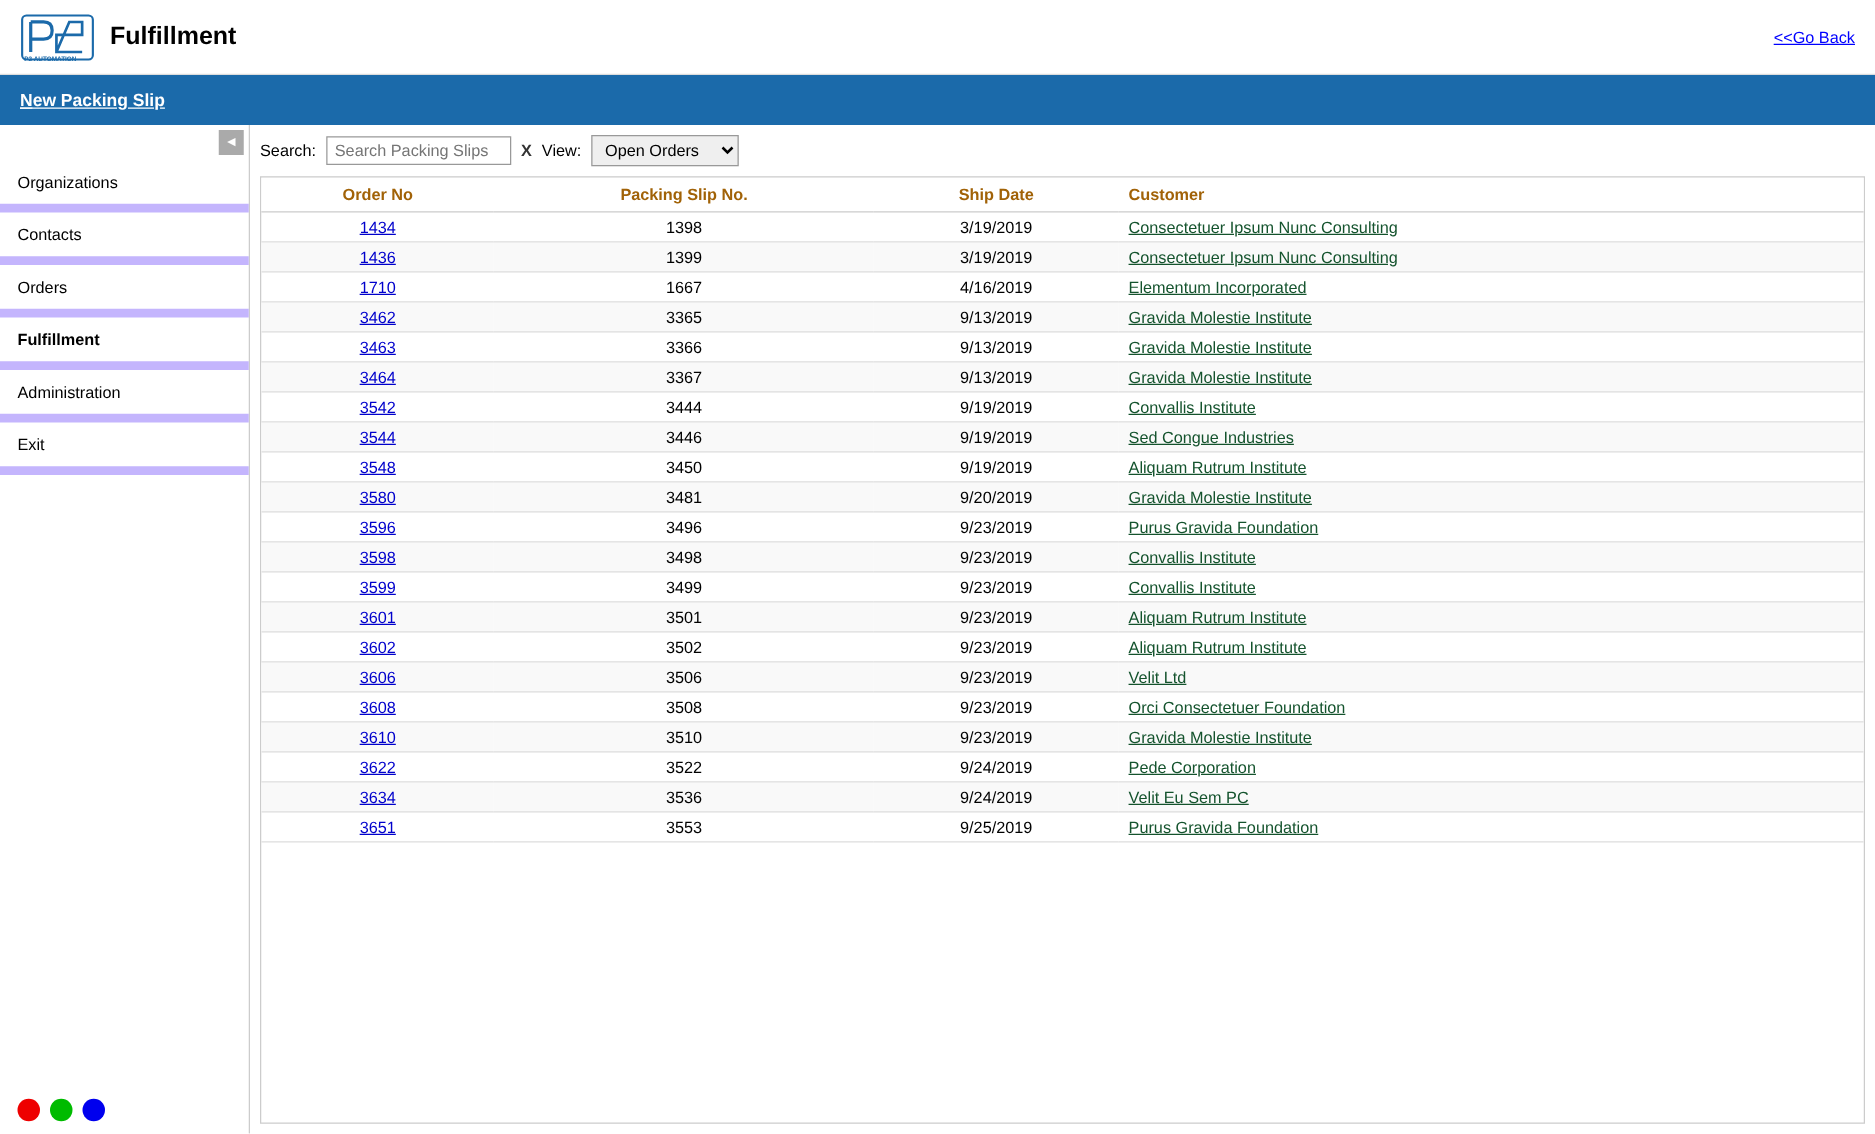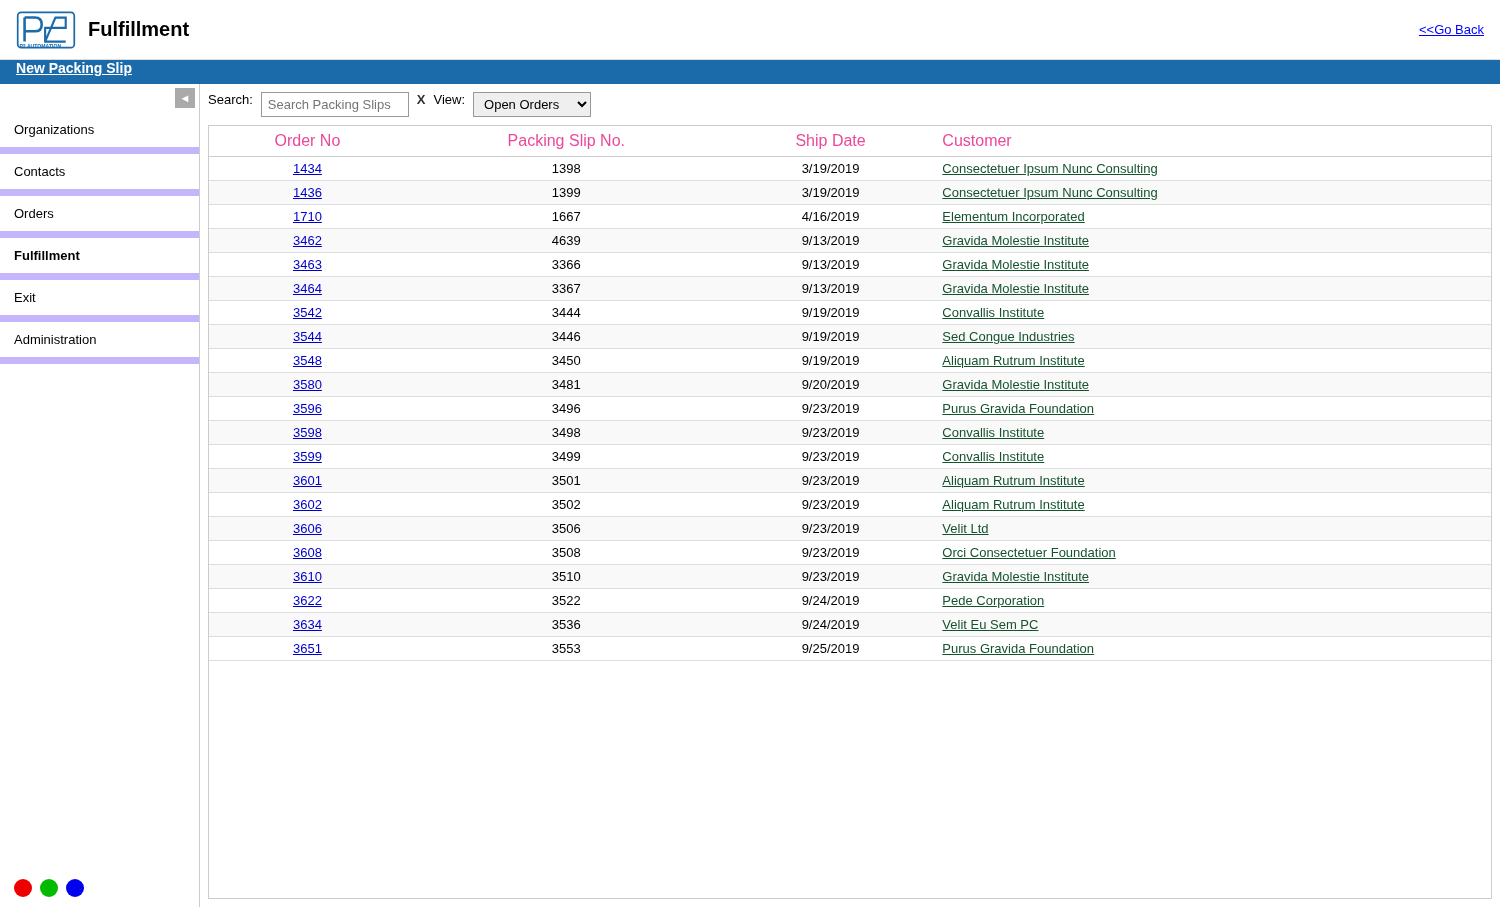--- a/index.html
+++ b/index.html
@@ -7,50 +7,50 @@
 
     
     #header { display: flex; align-items: center; justify-content: space-between; padding: 8px 16px; border-bottom: 1px solid #ddd; height: 60px; }
     #header-left { display: flex; align-items: center; gap: 12px; }
     #logo-area { display: flex; flex-direction: column; align-items: center; }
     .logo-svg { width: 60px; height: 40px; }
     .page-title { font-size: 20px; font-weight: bold; color: #000; }
     .go-back { color: #00f; text-decoration: underline; cursor: pointer; font-size: 13px; }
 
     
-    #toolbar { background: #1b6aaa; color: #fff; padding: 8px 16px; height: 24px; display: flex; align-items: flex-end; }
+    #toolbar { background: #1b6aaa; color: #fff; padding: 8px 16px; height: 40px; display: flex; align-items: center; }
     #toolbar a { color: #fff; text-decoration: underline; font-size: 14px; font-weight: bold; cursor: pointer; }
     #toolbar a:first-letter { text-decoration: underline; }
 
     
     #main { display: flex; flex: 1; overflow: hidden; }
 
     
     #sidebar { width: 200px; min-width: 200px; border-right: 1px solid #ccc; display: flex; flex-direction: column; background: #fff; }
     .sidebar-toggle { width: 20px; height: 20px; background: #aaa; color: #fff; font-size: 11px; display: flex; align-items: center; justify-content: center; cursor: pointer; align-self: flex-end; margin: 4px; }
     .nav-item { padding: 10px 14px; border-bottom: 7px solid #c4b5fd; cursor: pointer; color: #000; font-size: 13px; }
     .nav-item.active { font-weight: bold; }
     #sidebar-footer { margin-top: auto; padding: 10px 14px; display: flex; gap: 8px; }
     .dot { width: 18px; height: 18px; border-radius: 50%; display: inline-block; }
     .dot-red { background: #e00; }
     .dot-green { background: #0b0; }
     .dot-blue { background: #00e; }
 
     
     #content { flex: 1; display: flex; flex-direction: column; overflow: hidden; padding: 8px; }
-    #search-bar { display: flex; gap: 8px; margin-bottom: 8px; }
+    #search-bar { display: flex; align-items: center; gap: 8px; margin-bottom: 8px; }
     #search-bar label { font-size: 13px; }
     #search-input { border: 1px solid #999; padding: 3px 6px; width: 148px; font-size: 13px; }
     #clear-btn { cursor: pointer; font-size: 13px; font-weight: bold; color: #333; }
     #view-select { border: 1px solid #999; padding: 3px 6px; font-size: 13px; }
 
     
     #table-container { flex: 1; overflow-y: scroll; overflow-x: hidden; border: 1px solid #ccc; }
     table { width: 100%; border-collapse: collapse; }
-    thead th { color: #ec4899; font-weight: normal; font-size: 16px; padding: 6px 8px; border-bottom: 1px solid #ccc; text-align: left; background: #fff; position: sticky; top: 0; z-index: 1; }
+    thead th { color: #a16207; font-weight: bold; font-size: 13px; padding: 6px 8px; border-bottom: 1px solid #ccc; text-align: left; background: #fff; position: sticky; top: 0; z-index: 1; }
     thead th.center { text-align: center; }
     tbody td { padding: 4px 8px; border-bottom: 1px solid #ddd; font-size: 13px; }
     tbody td.center { text-align: center; }
     tbody tr:nth-child(even) { background: #f9f9f9; }
     a.order-link { color: #00c; text-decoration: underline; cursor: pointer; }
     a.customer-link { color: #14532d; text-decoration: underline; cursor: pointer; }
 
     
     #table-container::-webkit-scrollbar { width: 16px; }
     #table-container::-webkit-scrollbar-track { background: #f0f0f0; border: 1px solid #ccc; }
@@ -82,22 +82,22 @@
 <div id="main">
 
   <div id="sidebar">
     <div class="sidebar-toggle">◄</div>
     <div id="nav-items">
 
     <div class="nav-item">Organizations</div>
         <div class="nav-item">Contacts</div>
         <div class="nav-item">Orders</div>
         <div class="nav-item active">Fulfillment</div>
+        <div class="nav-item">Administration</div>
         <div class="nav-item">Exit</div>
-        <div class="nav-item">Administration</div>
       </div>
     <div id="sidebar-footer">
       <span class="dot dot-red"></span>
       <span class="dot dot-green"></span>
       <span class="dot dot-blue"></span>
     </div>
   </div>
 
   <div id="content">
     <div id="search-bar">
@@ -135,21 +135,21 @@
               <td><a class="customer-link">Consectetuer Ipsum Nunc Consulting</a></td>
             </tr>
             <tr>
               <td class="center"><a class="order-link">1710</a></td>
               <td class="center">1667</td>
               <td class="center">4/16/2019</td>
               <td><a class="customer-link">Elementum Incorporated</a></td>
             </tr>
             <tr>
               <td class="center"><a class="order-link">3462</a></td>
-              <td class="center">4639</td>
+              <td class="center">3365</td>
               <td class="center">9/13/2019</td>
               <td><a class="customer-link">Gravida Molestie Institute</a></td>
             </tr>
             <tr>
               <td class="center"><a class="order-link">3463</a></td>
               <td class="center">3366</td>
               <td class="center">9/13/2019</td>
               <td><a class="customer-link">Gravida Molestie Institute</a></td>
             </tr>
             <tr>

